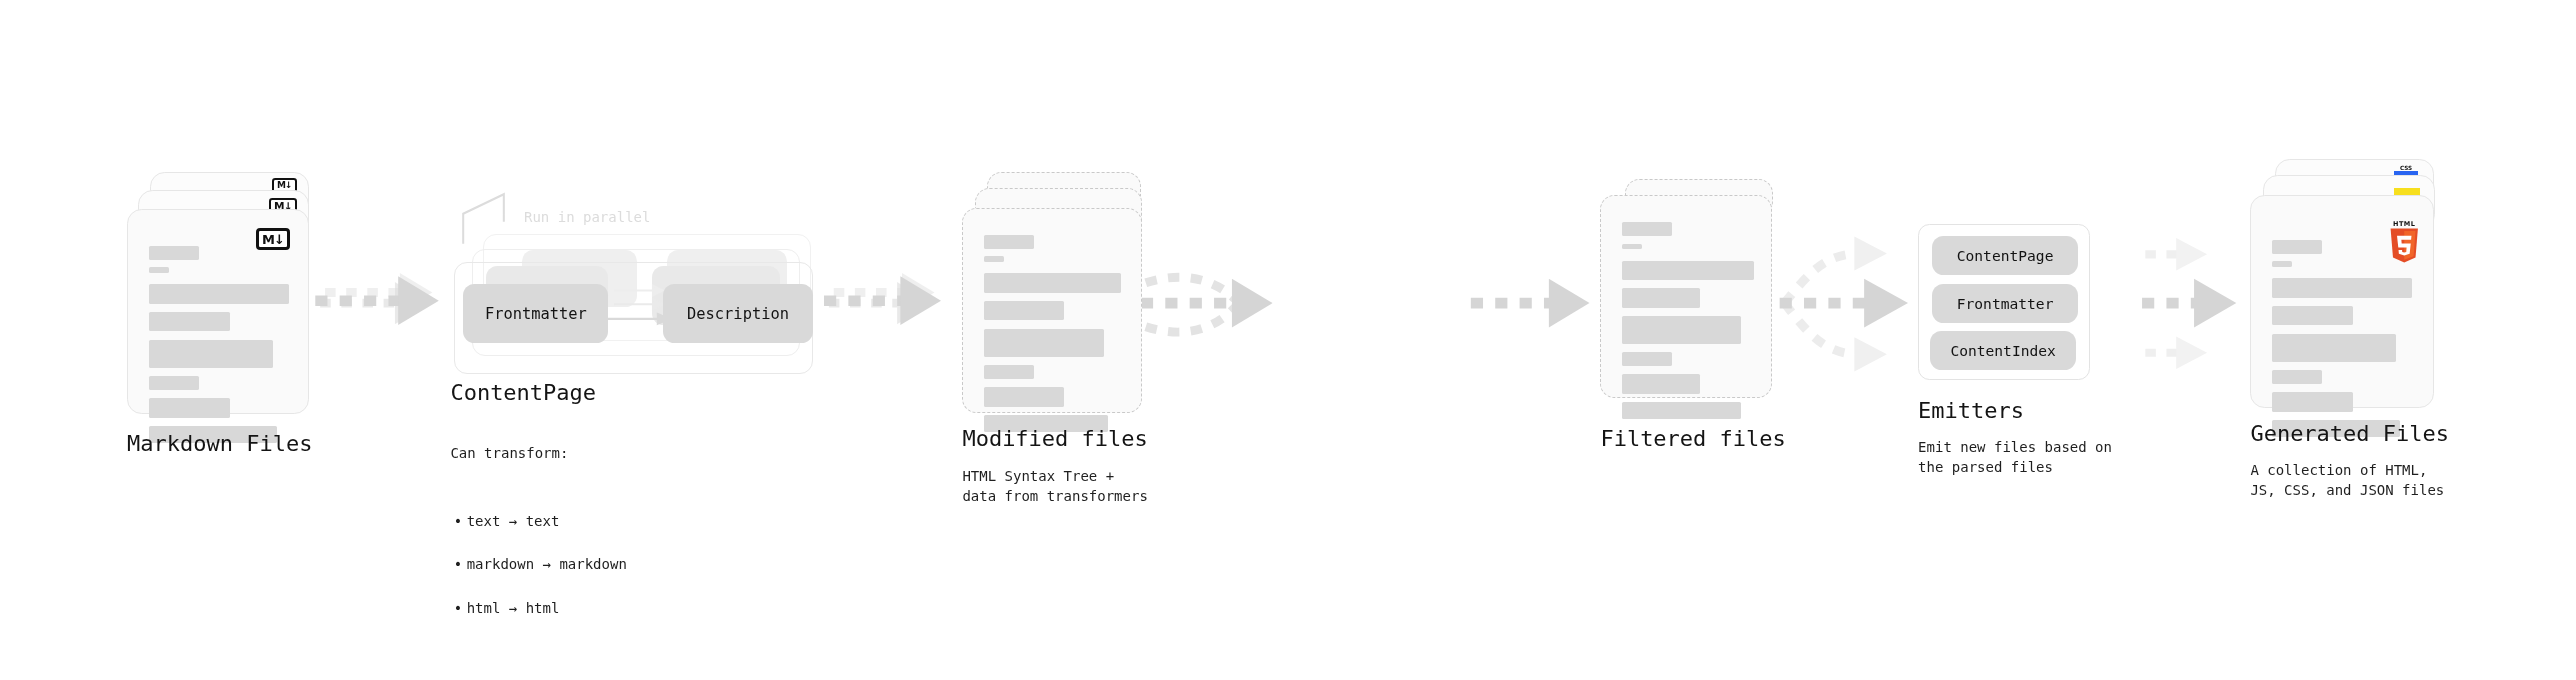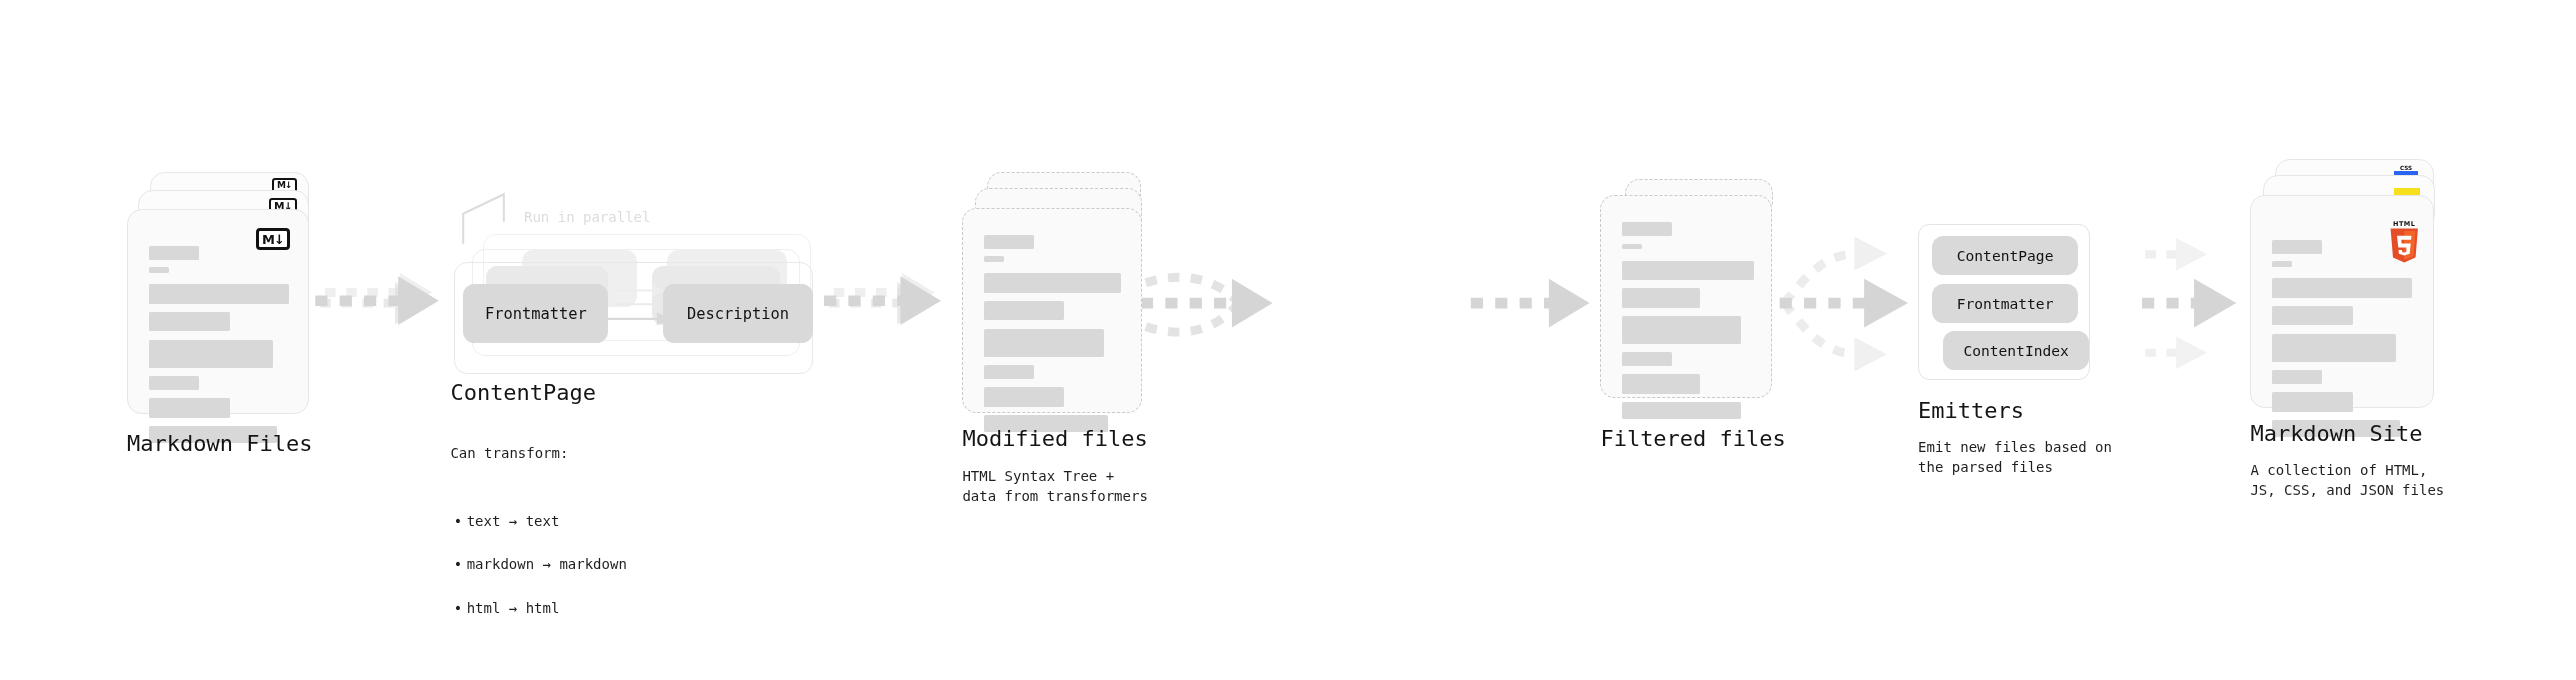--- a/index.html
+++ b/index.html
@@ -423,21 +423,21 @@
 
   <div class="stage-col" style="left:1910px;width:325px">
 
     <div class="box-card" style="left:8.1px;top:224px;width:172px;height:156px">
       <div class="pill" style="left:13px;top:11.4px;width:146px;height:39px;font-size:14.6px">
         <span>ContentPage</span>
       </div>
       <div class="pill" style="left:13px;top:59px;width:146px;height:39px;font-size:14.6px">
         <span>Frontmatter</span>
       </div>
-      <div class="pill" style="left:24px;top:106px;width:146px;height:39px;font-size:14.6px">
+      <div class="pill" style="left:11px;top:106px;width:146px;height:39px;font-size:14.6px">
         <span>ContentIndex</span>
       </div>
     </div>
 
     <div class="stitle" style="left:8.1px;top:398px">Emitters</div>
     <div class="sdesc" style="left:8.1px;top:437px;width:293px">Emit new files based on
 the parsed files</div>
   </div>
 
   <div class="stage-col" style="left:2239px;width:337px">
@@ -472,19 +472,19 @@
           <div class="ln" style="width:140px;height:19.5px;margin-bottom:8.1px"></div>
           <div class="ln" style="width:81px;height:19.5px;margin-bottom:8.1px"></div>
           <div class="ln" style="width:124px;height:28.4px;margin-bottom:8.1px"></div>
           <div class="ln" style="width:50px;height:14px;margin-bottom:8.1px"></div>
           <div class="ln" style="width:81px;height:19.5px;margin-bottom:8.1px"></div>
           <div class="ln" style="width:128px;height:17px"></div>
         </div>
       </div>
     </div>
 
-    <div class="stitle" style="left:11.4px;top:421px">Markdown Site</div>
+    <div class="stitle" style="left:11.4px;top:421px">Generated Files</div>
     <div class="sdesc" style="left:11.4px;top:460px;width:317px">A collection of HTML,
 JS, CSS, and JSON files</div>
   </div>
 
 </div>
 
 
 </body></html>

